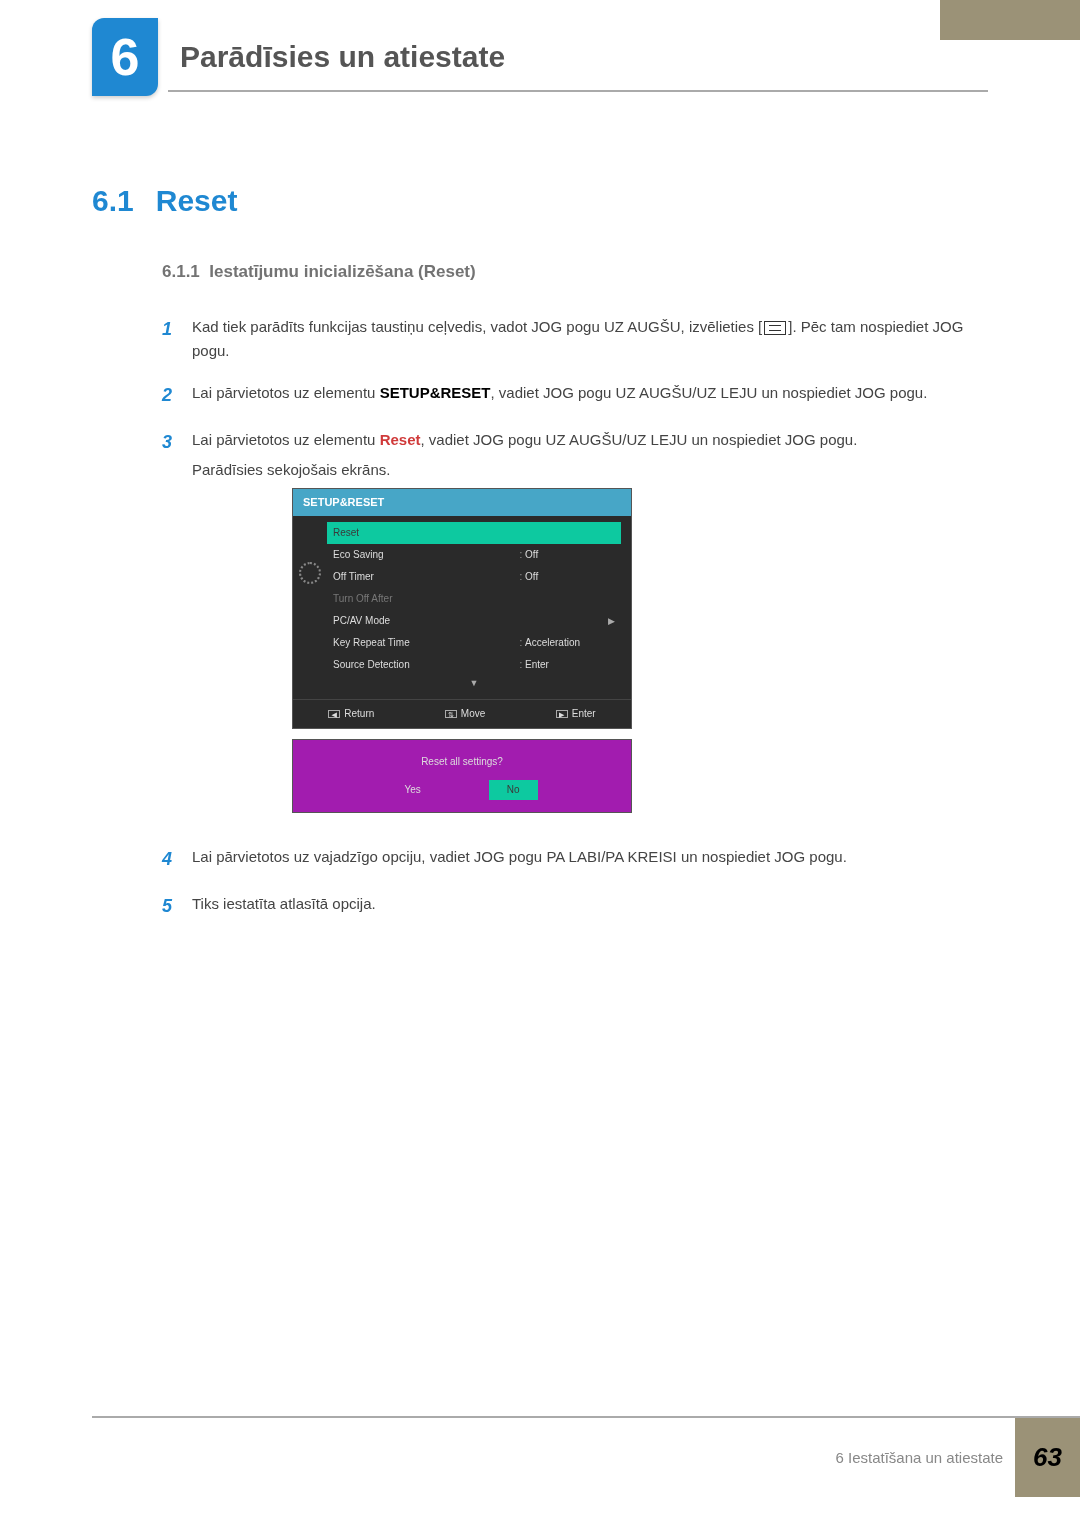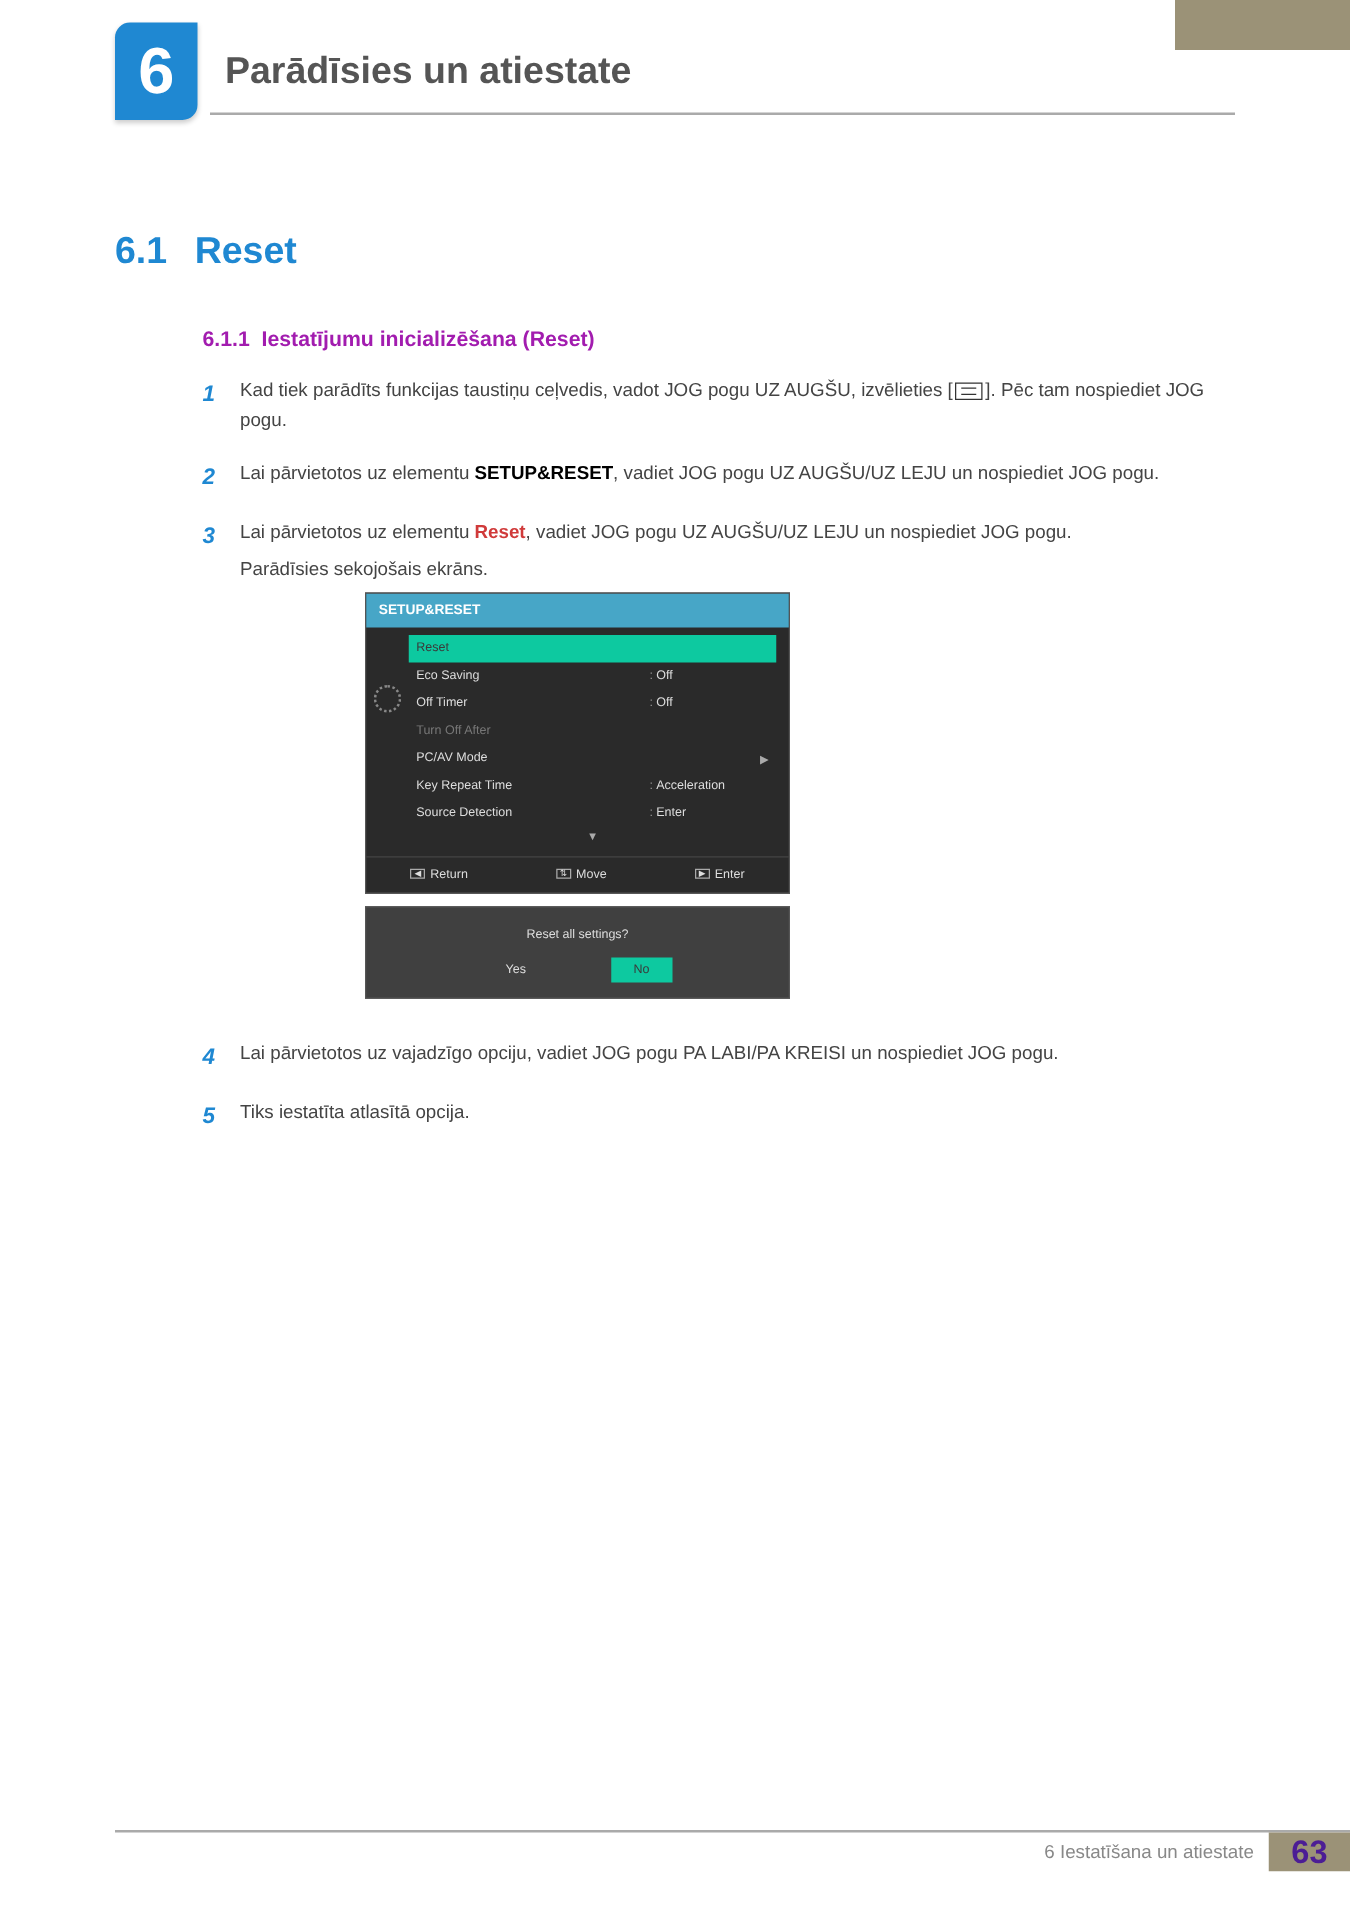--- a/index.html
+++ b/index.html
@@ -72,23 +72,23 @@
   .intro {
     font-size: 15px;
     color: #444;
     margin-left: 70px;
     margin-bottom: 34px;
     line-height: 1.6;
   }
   .subsection-head {
     font-size: 17px;
     font-weight: bold;
-    color: #a21caf;
+    color: #737373;
     margin-left: 70px;
-    margin-bottom: 19px;
+    margin-bottom: 33px;
   }
   .steps {
     margin-left: 70px;
   }
   .step {
     display: flex;
     gap: 16px;
     margin-bottom: 18px;
     line-height: 1.6;
   }
@@ -184,21 +184,21 @@
     width: 12px; height: 8px;
     border: 1px solid #aaa;
     margin-right: 4px;
     vertical-align: middle;
     font-size: 7px;
     line-height: 7px;
     text-align: center;
   }
   .osd2 {
     width: 340px;
-    background: #404040;
+    background: #a21caf;
     color: #ddd;
     font-size: 10px;
     border: 1px solid #555;
   }
   .osd2-q {
     text-align: center;
     padding: 14px 0 10px 0;
   }
   .osd2-opts {
     display: flex;
@@ -225,24 +225,25 @@
     align-items: center;
     text-align: center;
   }
   .footer-text {
     color: #888;
     font-size: 15px;
     padding-right: 12px;
   }
   .footer-page {
     background: #9b9277;
-    color: #4c1d95;
+    color: #000000;
     font-size: 26px;
     font-weight: bold;
-    padding: 0 18px;
+    padding: 24px 18px;
+    font-style: italic;
   }
 </style>
 </head>
 <body>
 
 <div class="top-corner"></div>
 
 <div class="header">
   <div class="chapter-badge">6</div>
   <div class="chapter-title">Parādīsies un atiestate</div>

